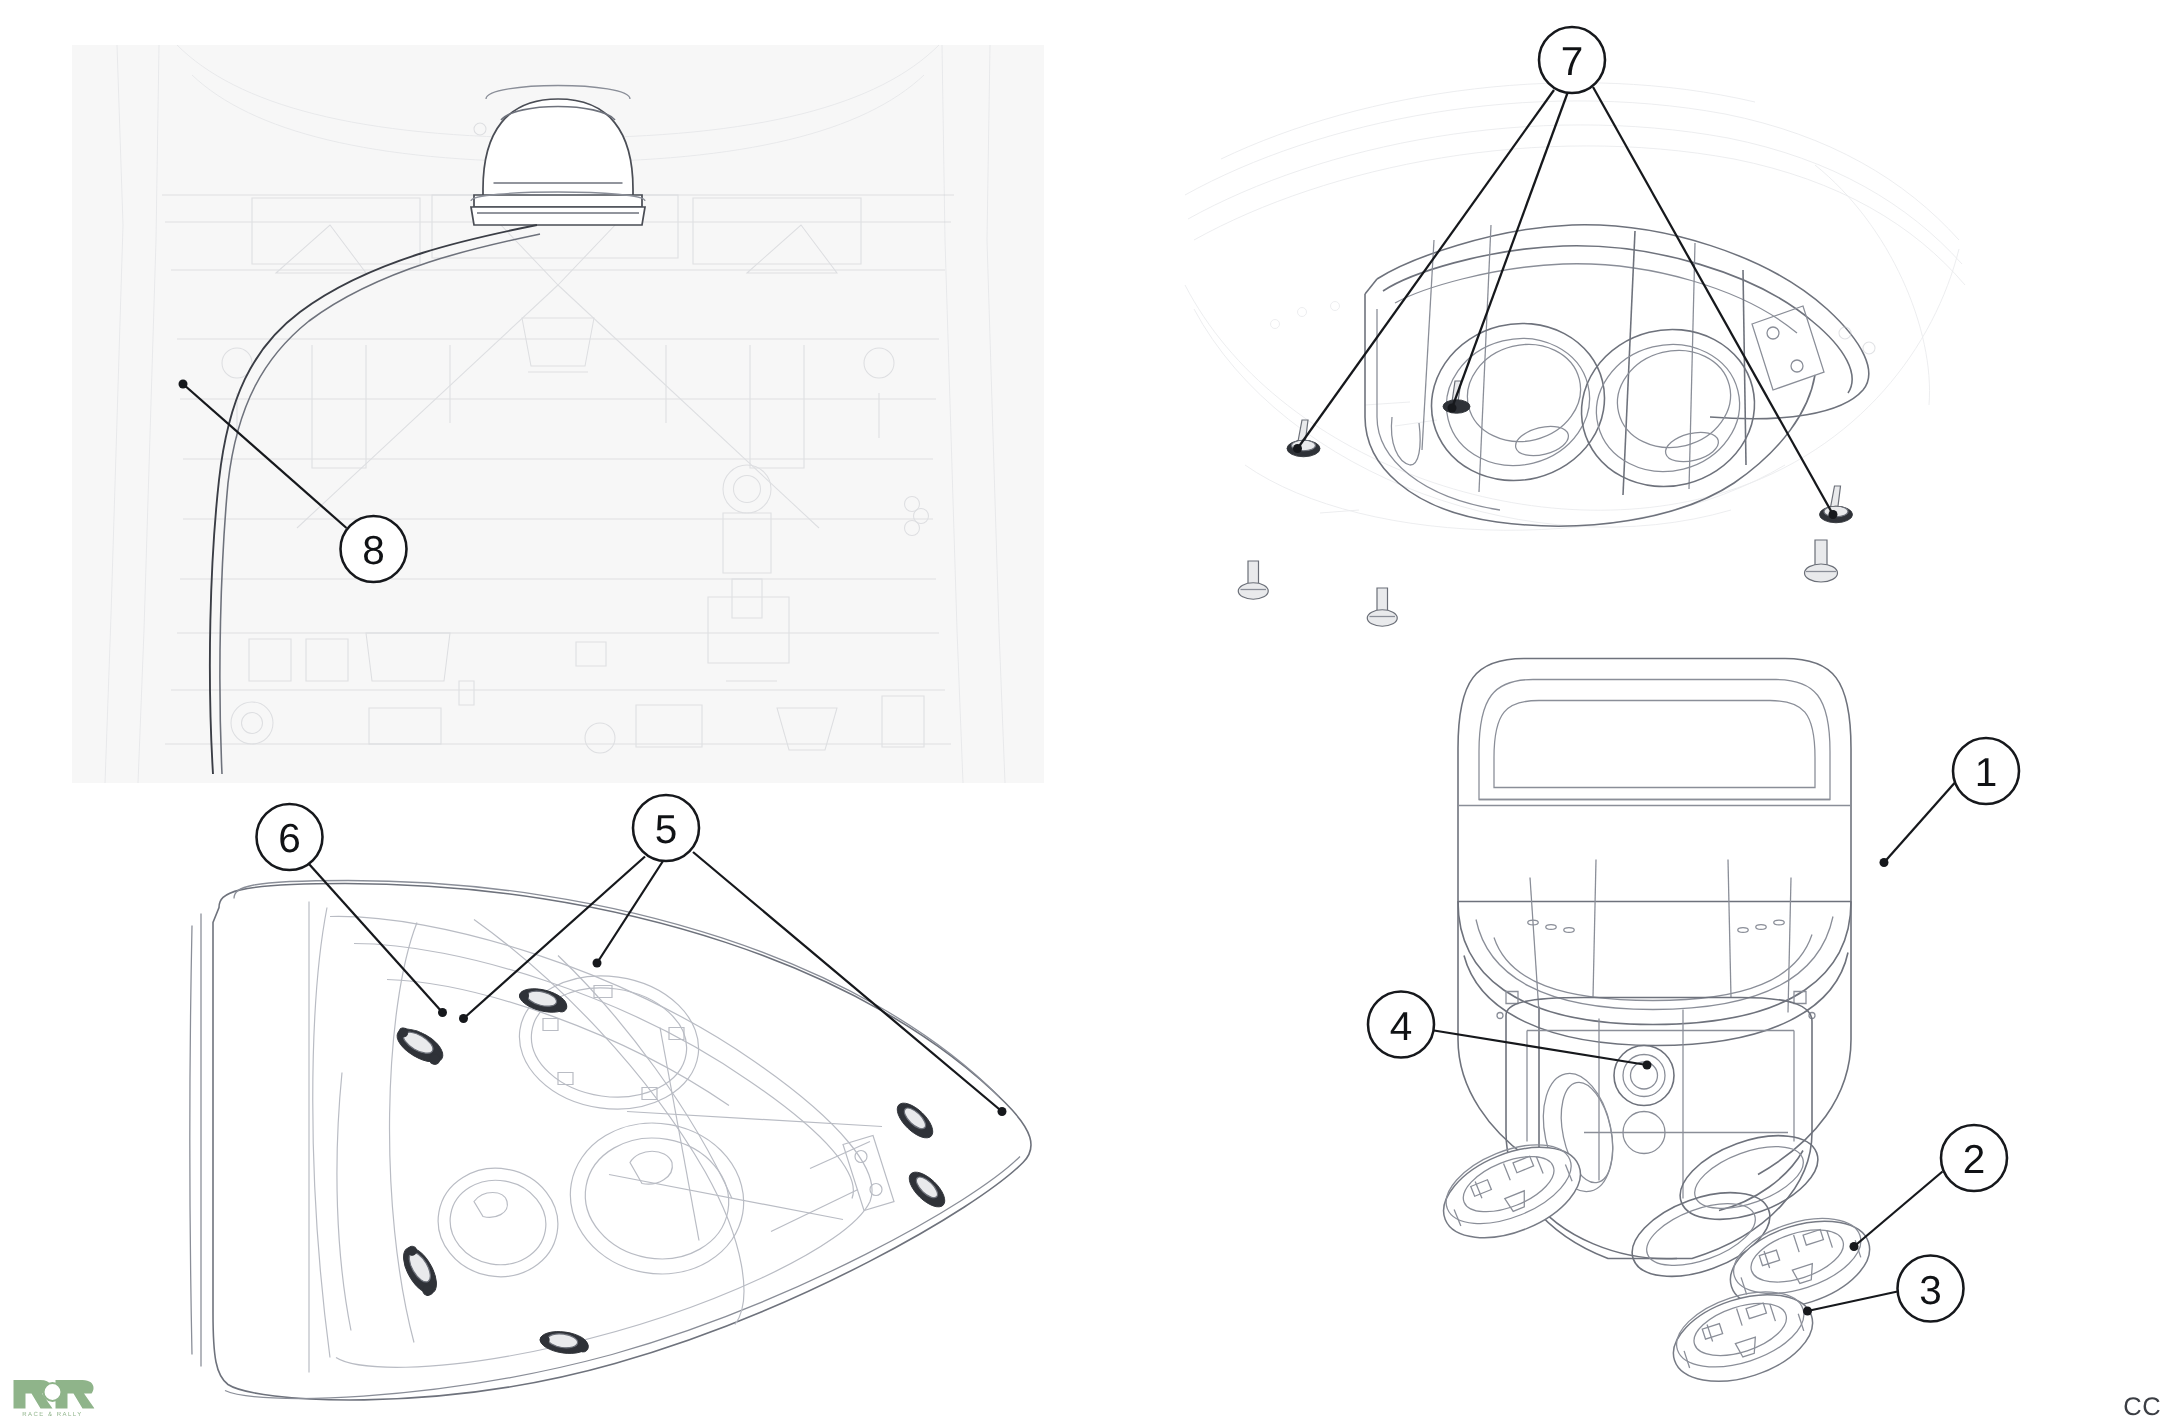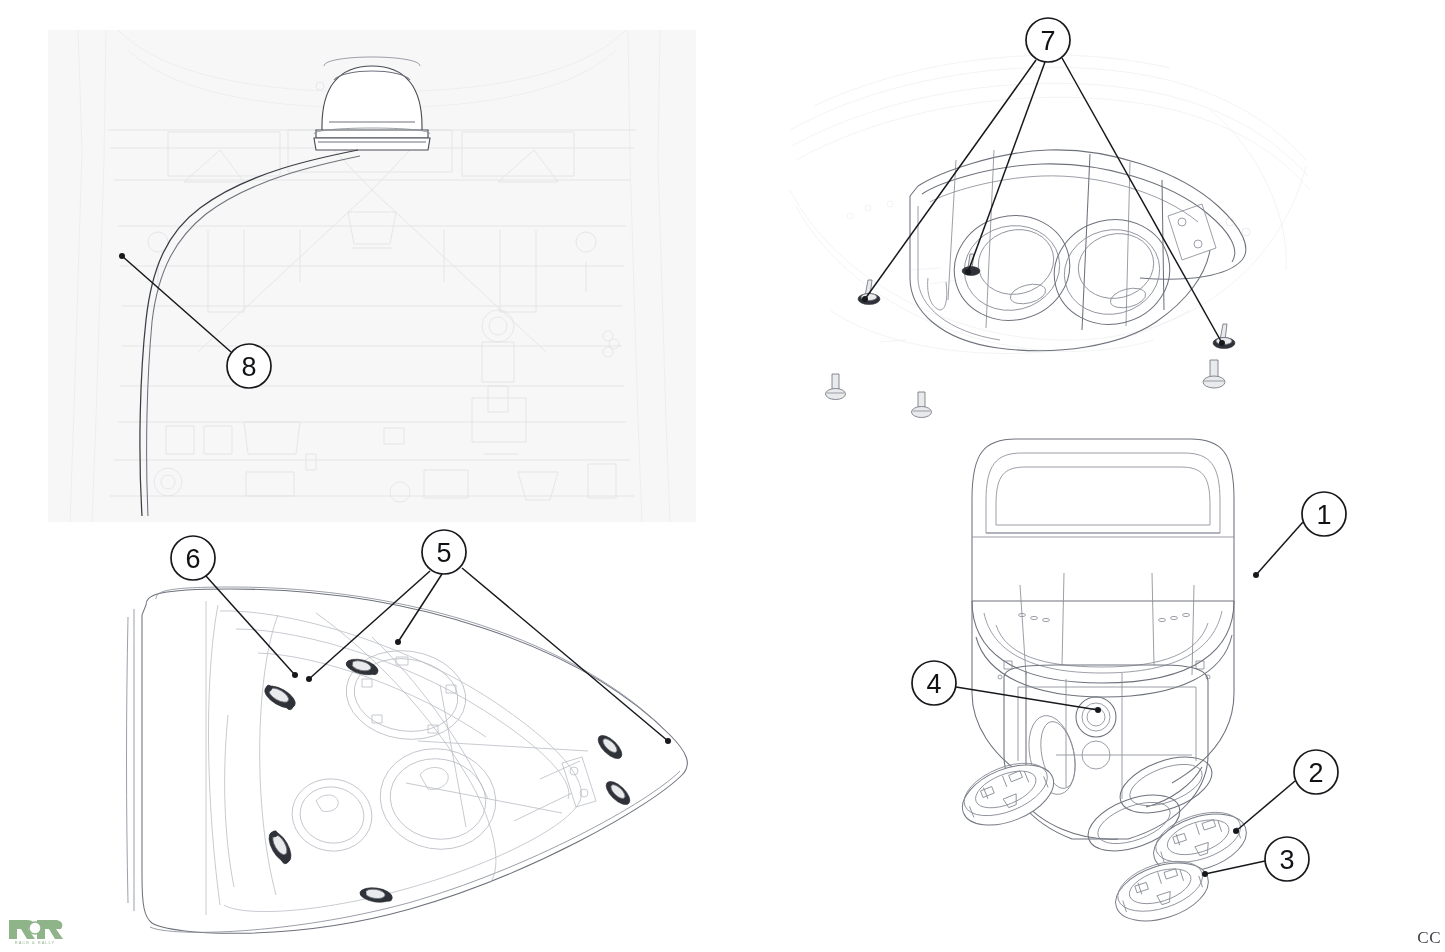--- a/index.html
+++ b/index.html
@@ -36,21 +36,21 @@
   .leader{fill:none;stroke:#16181c;stroke-width:1.5;}
   .bub{fill:#ffffff;stroke:#16181c;stroke-width:1.7;}
   .bubtxt{font-family:"Liberation Sans",sans-serif;font-size:27px;fill:#101215;
           text-anchor:middle;dominant-baseline:central;}
   .dot{fill:#16181c;}
 
   
   #brand-logo{position:absolute;left:7px;top:916px;width:56px;height:30px;}
   #brand-logo svg{width:100%;height:100%;display:block;}
   #corner-code{position:absolute;right:4px;bottom:4px;font-size:17px;color:#3b3e44;
-               letter-spacing:.5px;font-family:Liberation Serif, serif;}
+               letter-spacing:.5px;font-family:Liberation Sans, sans-serif;}
 </style>
 </head>
 <body>
 
 <div class="sheet">
 
   <div class="panel" id="panel-vehicle">
     <svg viewBox="0 0 648 492" preserveAspectRatio="none">
       <g class="ghost2">
         <path d="M30 0 L34 120 L30 250 L26 380 L22 492"></path>

